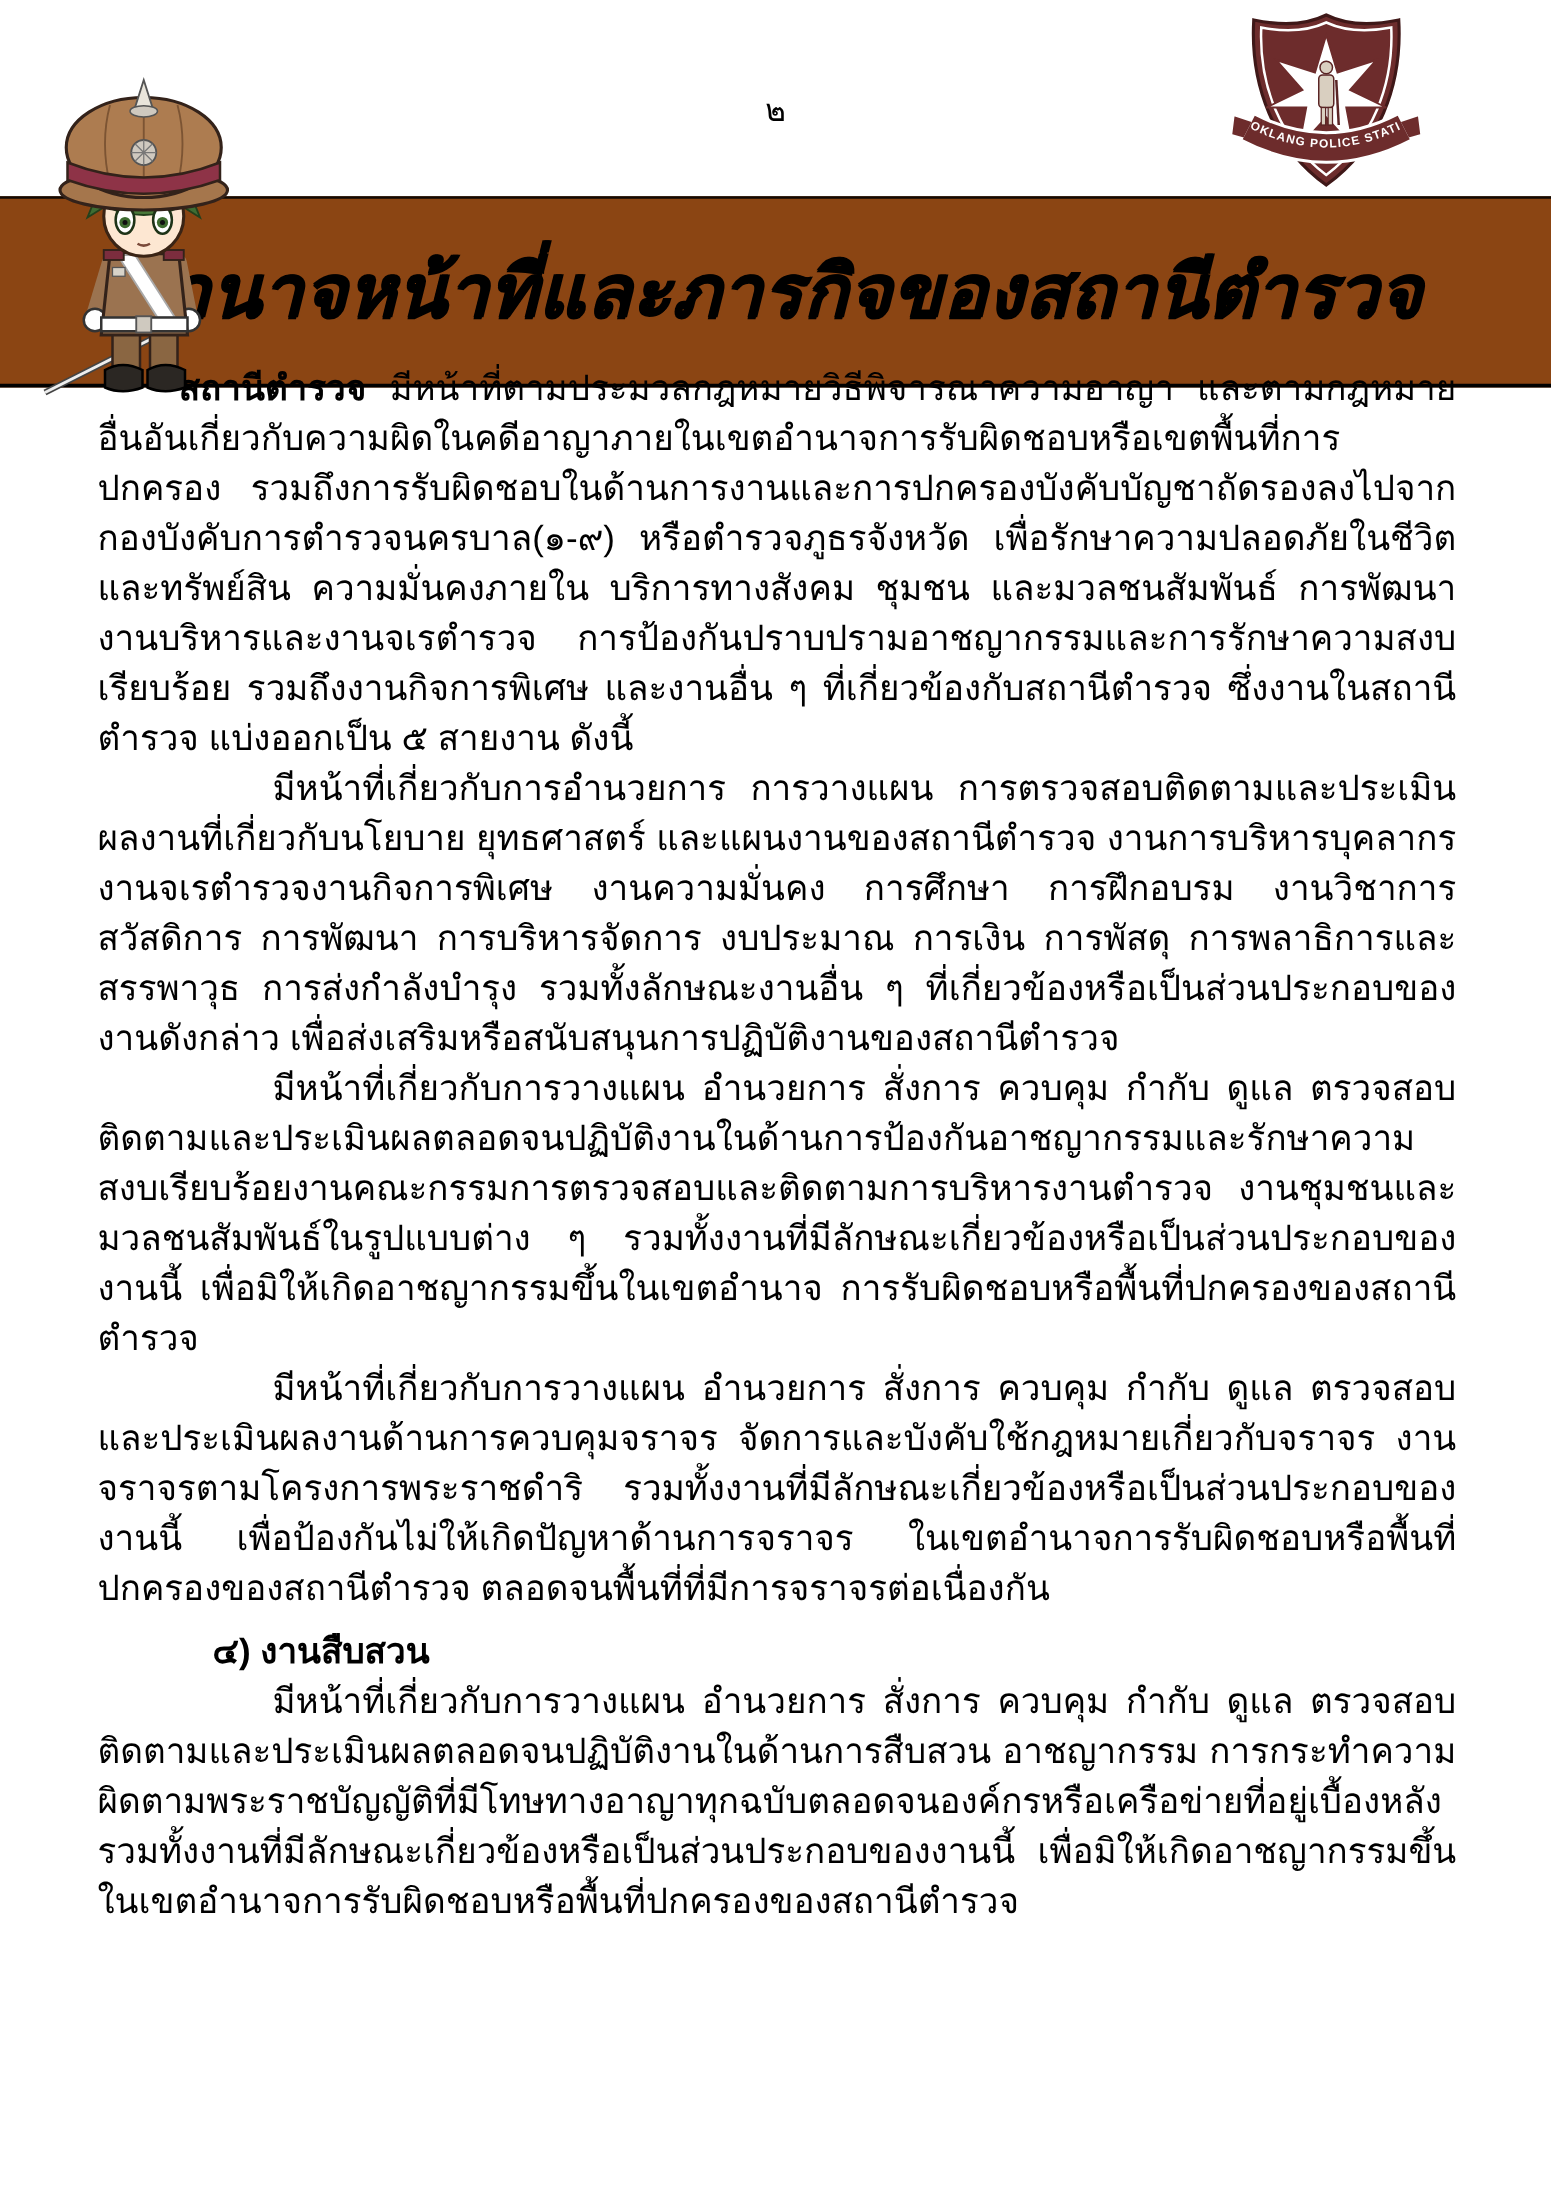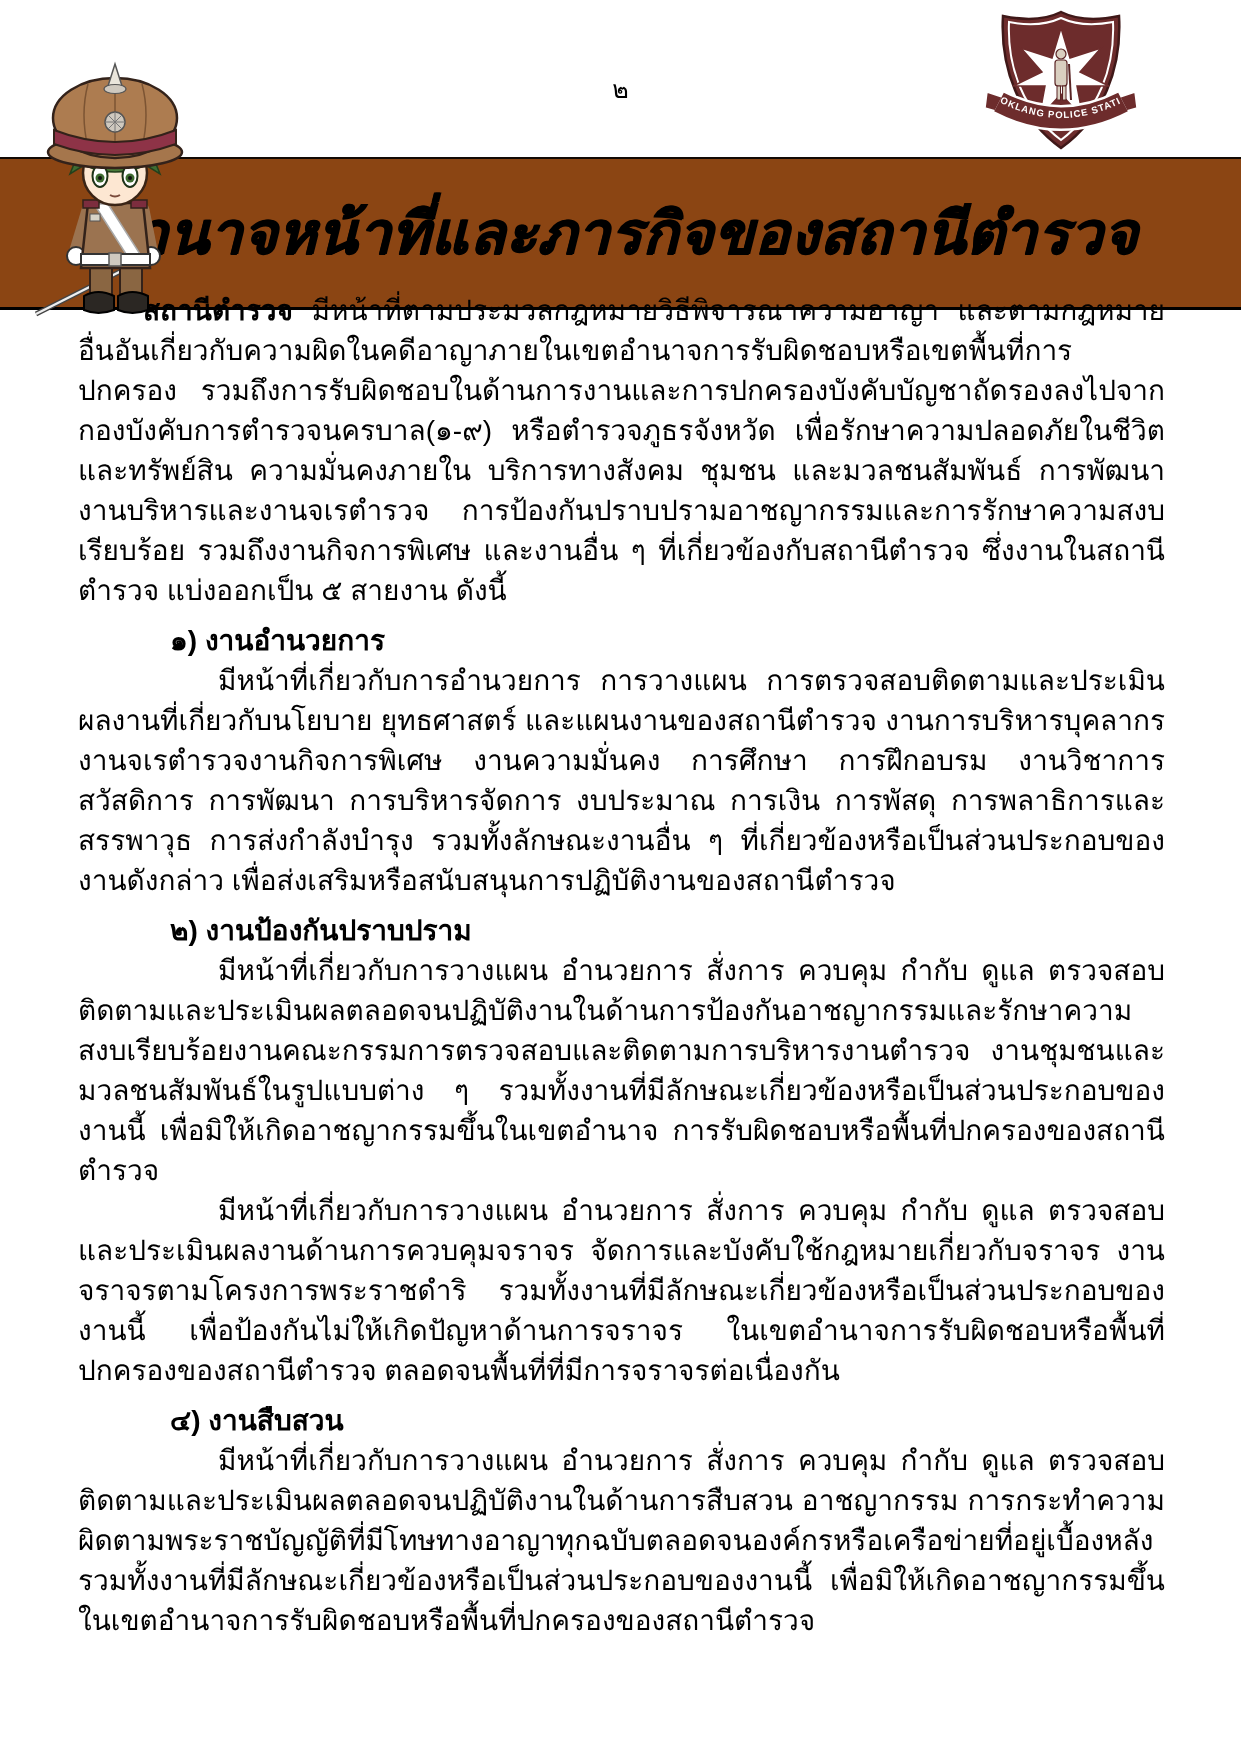--- a/index.html
+++ b/index.html
@@ -116,26 +116,24 @@
   </svg>
 
   <div class="banner" style="background: rgb(139, 69, 19);">
     <div class="banner-title">อำนาจหน้าที่และภารกิจของสถานีตำรวจ</div>
   </div>
 
   <div class="content">
     <p class="intro"><b>สถานีตำรวจ</b><span> มีหน้าที่ตามประมวลกฎหมายวิธีพิจารณาความอาญา และตามกฎหมายอื่นอันเกี่ยวกับความผิดในคดีอาญาภายในเขตอำนาจการรับผิดชอบหรือเขตพื้นที่การปกครอง รวมถึงการรับผิดชอบในด้านการงานและการปกครองบังคับบัญชาถัดรองลงไปจากกองบังคับการตำรวจนครบาล(๑-๙) หรือตำรวจภูธรจังหวัด เพื่อรักษาความปลอดภัยในชีวิตและทรัพย์สิน ความมั่นคงภายใน บริการทางสังคม ชุมชน และมวลชนสัมพันธ์ การพัฒนางานบริหารและงานจเรตำรวจ การป้องกันปราบปรามอาชญากรรมและการรักษาความสงบเรียบร้อย รวมถึงงานกิจการพิเศษ และงานอื่น ๆ ที่เกี่ยวข้องกับสถานีตำรวจ ซึ่งงานในสถานีตำรวจ แบ่งออกเป็น ๕ สายงาน ดังนี้</span></p>
     <div>
   <section>
-    <h3 class="sec-heading">๑) งานอำนวยการ</h3>
     <p class="sec-body">มีหน้าที่เกี่ยวกับการอำนวยการ การวางแผน การตรวจสอบติดตามและประเมินผลงานที่เกี่ยวกับนโยบาย ยุทธศาสตร์ และแผนงานของสถานีตำรวจ งานการบริหารบุคลากร งานจเรตำรวจงานกิจการพิเศษ งานความมั่นคง การศึกษา การฝึกอบรม งานวิชาการ สวัสดิการ การพัฒนา การบริหารจัดการ งบประมาณ การเงิน การพัสดุ การพลาธิการและสรรพาวุธ การส่งกำลังบำรุง รวมทั้งลักษณะงานอื่น ๆ ที่เกี่ยวข้องหรือเป็นส่วนประกอบของงานดังกล่าว เพื่อส่งเสริมหรือสนับสนุนการปฏิบัติงานของสถานีตำรวจ</p>
   </section>
 
   <section>
-    <h3 class="sec-heading">๒) งานป้องกันปราบปราม</h3>
     <p class="sec-body">มีหน้าที่เกี่ยวกับการวางแผน อำนวยการ สั่งการ ควบคุม กำกับ ดูแล ตรวจสอบติดตามและประเมินผลตลอดจนปฏิบัติงานในด้านการป้องกันอาชญากรรมและรักษาความสงบเรียบร้อยงานคณะกรรมการตรวจสอบและติดตามการบริหารงานตำรวจ งานชุมชนและมวลชนสัมพันธ์ในรูปแบบต่าง ๆ รวมทั้งงานที่มีลักษณะเกี่ยวข้องหรือเป็นส่วนประกอบของงานนี้ เพื่อมิให้เกิดอาชญากรรมขึ้นในเขตอำนาจ การรับผิดชอบหรือพื้นที่ปกครองของสถานีตำรวจ</p>
   </section>
 
   <section>
     <p class="sec-body">มีหน้าที่เกี่ยวกับการวางแผน อำนวยการ สั่งการ ควบคุม กำกับ ดูแล ตรวจสอบและประเมินผลงานด้านการควบคุมจราจร จัดการและบังคับใช้กฎหมายเกี่ยวกับจราจร งานจราจรตามโครงการพระราชดำริ รวมทั้งงานที่มีลักษณะเกี่ยวข้องหรือเป็นส่วนประกอบของงานนี้ เพื่อป้องกันไม่ให้เกิดปัญหาด้านการจราจร ในเขตอำนาจการรับผิดชอบหรือพื้นที่ปกครองของสถานีตำรวจ ตลอดจนพื้นที่ที่มีการจราจรต่อเนื่องกัน</p>
   </section>
 
   <section>
     <h3 class="sec-heading">๔) งานสืบสวน</h3>
     <p class="sec-body">มีหน้าที่เกี่ยวกับการวางแผน อำนวยการ สั่งการ ควบคุม กำกับ ดูแล ตรวจสอบติดตามและประเมินผลตลอดจนปฏิบัติงานในด้านการสืบสวน อาชญากรรม การกระทำความผิดตามพระราชบัญญัติที่มีโทษทางอาญาทุกฉบับตลอดจนองค์กรหรือเครือข่ายที่อยู่เบื้องหลัง รวมทั้งงานที่มีลักษณะเกี่ยวข้องหรือเป็นส่วนประกอบของงานนี้ เพื่อมิให้เกิดอาชญากรรมขึ้นในเขตอำนาจการรับผิดชอบหรือพื้นที่ปกครองของสถานีตำรวจ</p>

